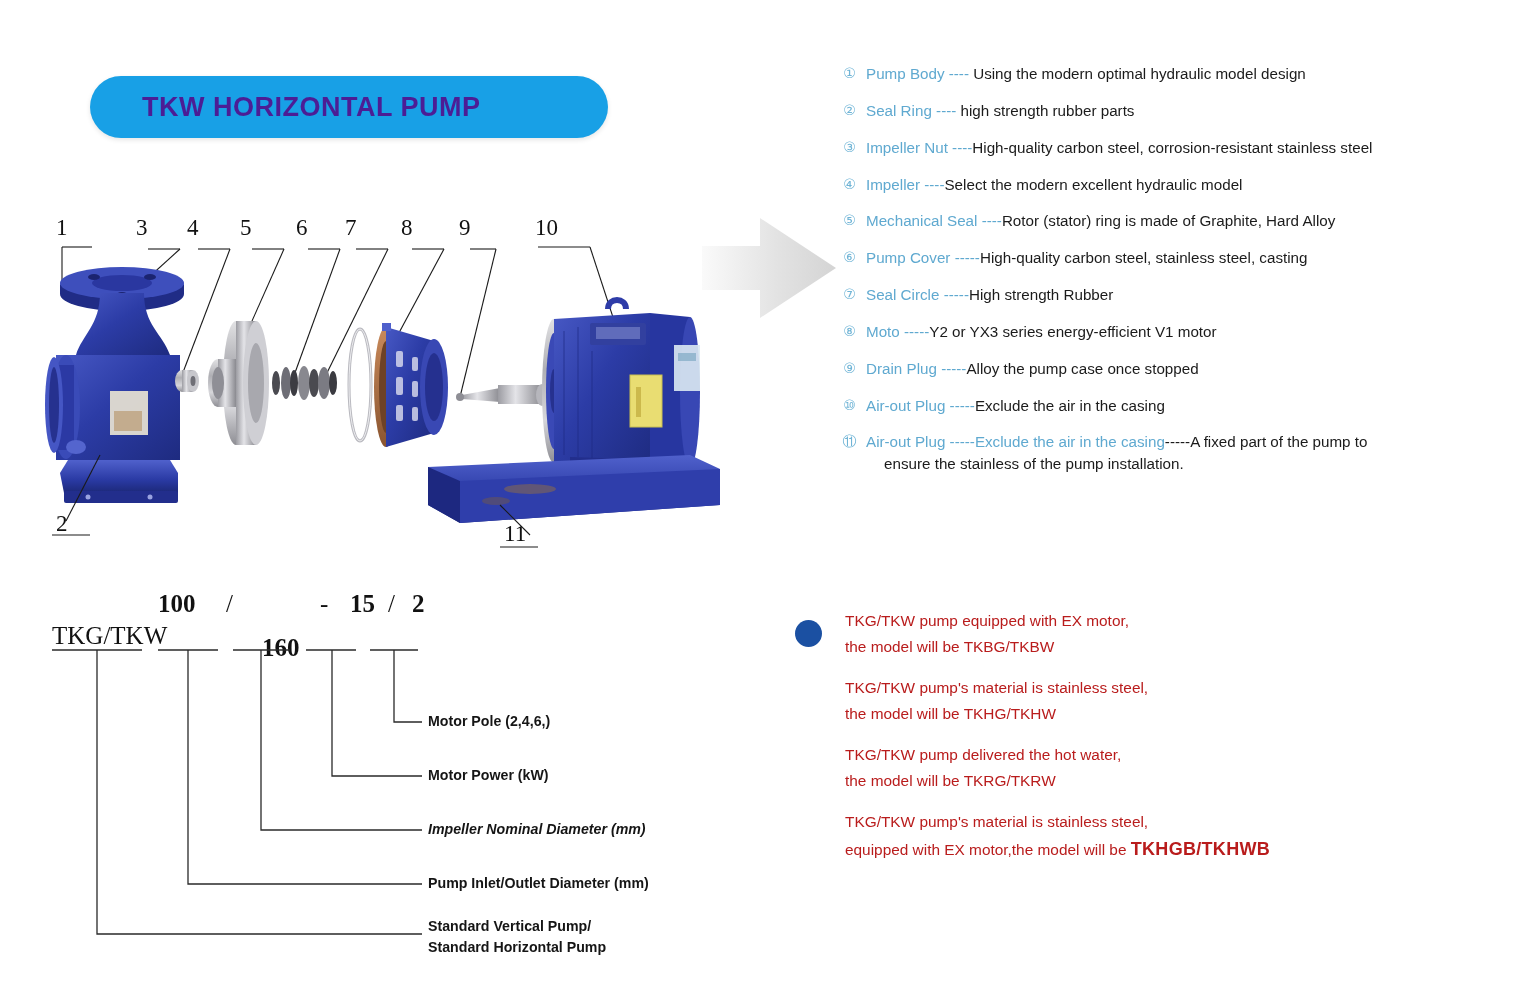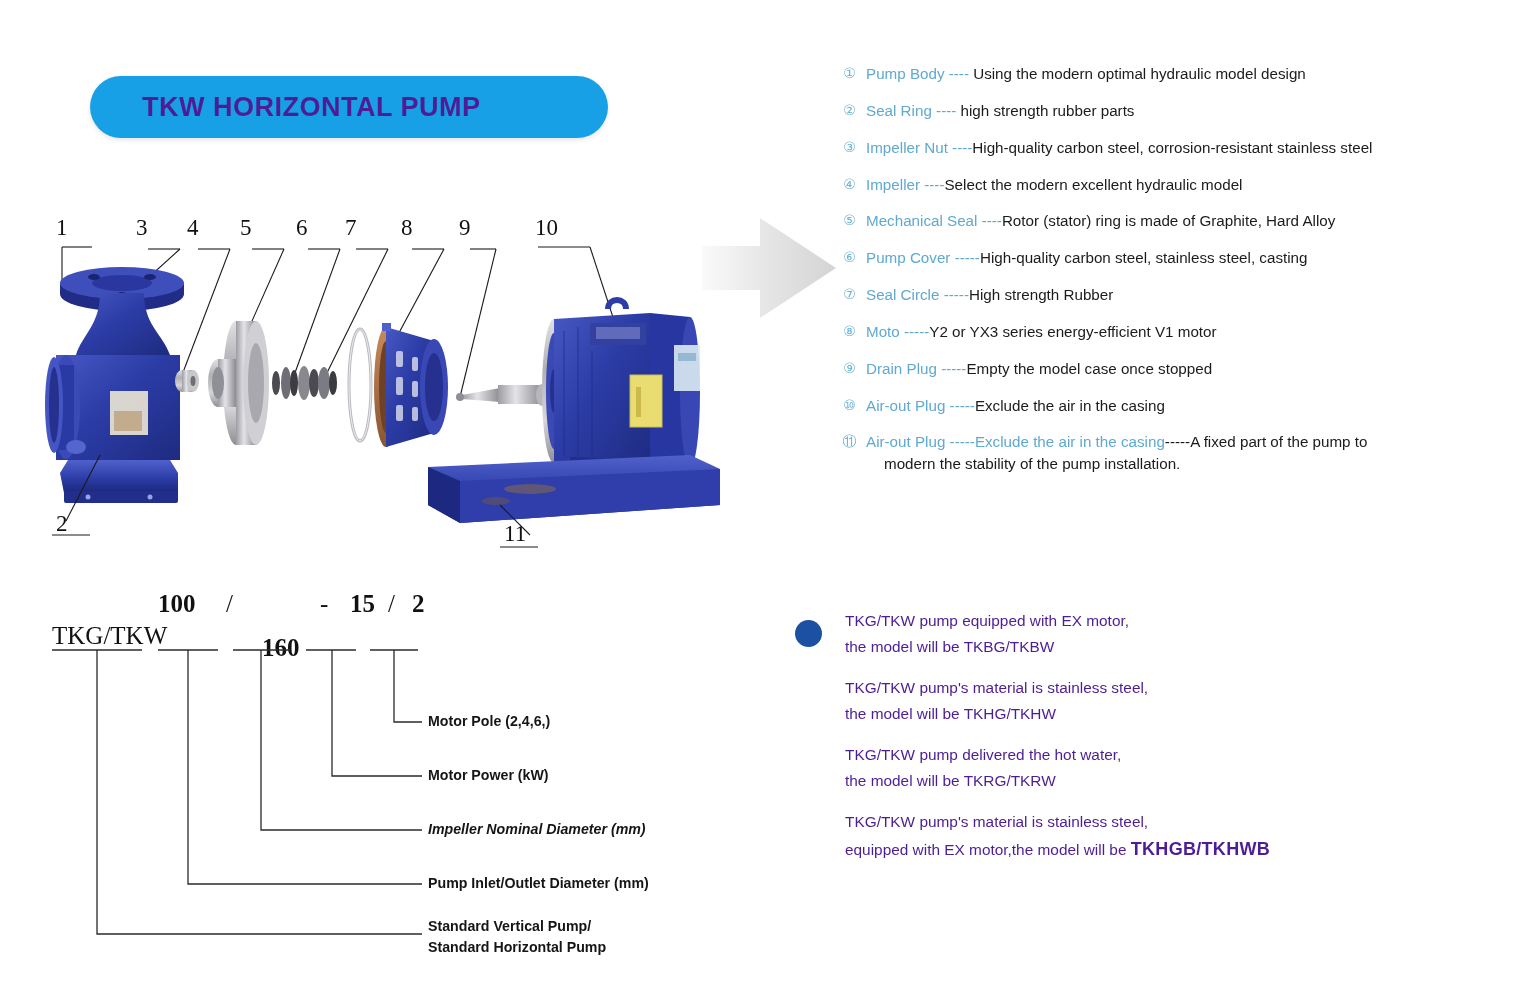--- a/index.html
+++ b/index.html
@@ -58,21 +58,21 @@
     white-space:nowrap;line-height:1.32;
   }
 
   
   #notes{position:absolute;left:795px;top:612px;width:640px;}
   #notes-dot{
     position:absolute;left:0;top:8px;width:27px;height:27px;border-radius:50%;
     background:#1B50A2;
   }
   #notes-body{margin-left:50px;}
-  .note-line{font-size:15.4px;color:#4c1d95;margin-bottom:23px;white-space:nowrap;}
+  .note-line{font-size:15.4px;color:#b91c1c;margin-bottom:23px;white-space:nowrap;}
   .note-line.tight{margin-bottom:8px;}
   .note-line .big{font-size:18px;font-weight:bold;letter-spacing:.3px;}
 </style>
 </head>
 <body>
 
 <div id="title-banner">
   <span class="txt">TKW HORIZONTAL PUMP</span>
 </div>
 
@@ -319,29 +319,29 @@
     <div class="legend-row">
       <span class="circnum">⑦</span>
       <span class="body"><span class="part">Seal Circle</span><span class="dash"> -----</span><span>High strength Rubber</span></span>
     </div>
     <div class="legend-row">
       <span class="circnum">⑧</span>
       <span class="body"><span class="part"> Moto</span><span class="dash"> -----</span><span>Y2 or YX3 series energy-efficient V1 motor</span></span>
     </div>
     <div class="legend-row">
       <span class="circnum">⑨</span>
-      <span class="body"><span class="part">Drain Plug</span><span class="dash"> -----</span><span>Empty the model case once stopped</span></span>
+      <span class="body"><span class="part">Drain Plug</span><span class="dash"> -----</span><span>Alloy the pump case once stopped</span></span>
     </div>
     <div class="legend-row">
       <span class="circnum">⑩</span>
       <span class="body"><span class="part">Air-out Plug</span><span class="dash"> -----</span><span>Exclude the air in the casing</span></span>
     </div>
     <div class="legend-row">
       <span class="circnum">⑪</span>
-      <span class="body"><span class="part">Air-out Plug</span><span class="dash"> -----</span><span class="blue-desc">Exclude the air in the casing</span><span>-----A fixed part of the pump to</span><span class="indent2">modern the stability of the pump installation.</span></span>
+      <span class="body"><span class="part">Air-out Plug</span><span class="dash"> -----</span><span class="blue-desc">Exclude the air in the casing</span><span>-----A fixed part of the pump to</span><span class="indent2">ensure the stainless of the pump installation.</span></span>
     </div>
   </div>
 
 <div id="model-block">
   <div id="model-code">
       <span class="mc-seg" style="left: 22px; margin-top: 32px;">TKG/TKW</span>
       <span class="mc-seg mc-bold" style="left: 128px;">100</span>
       <span class="mc-seg" style="left: 196px;">/</span>
       <span class="mc-seg mc-bold" style="left: 232px; margin-top: 44px;">160</span>
       <span class="mc-seg" style="left: 290px;">-</span>

